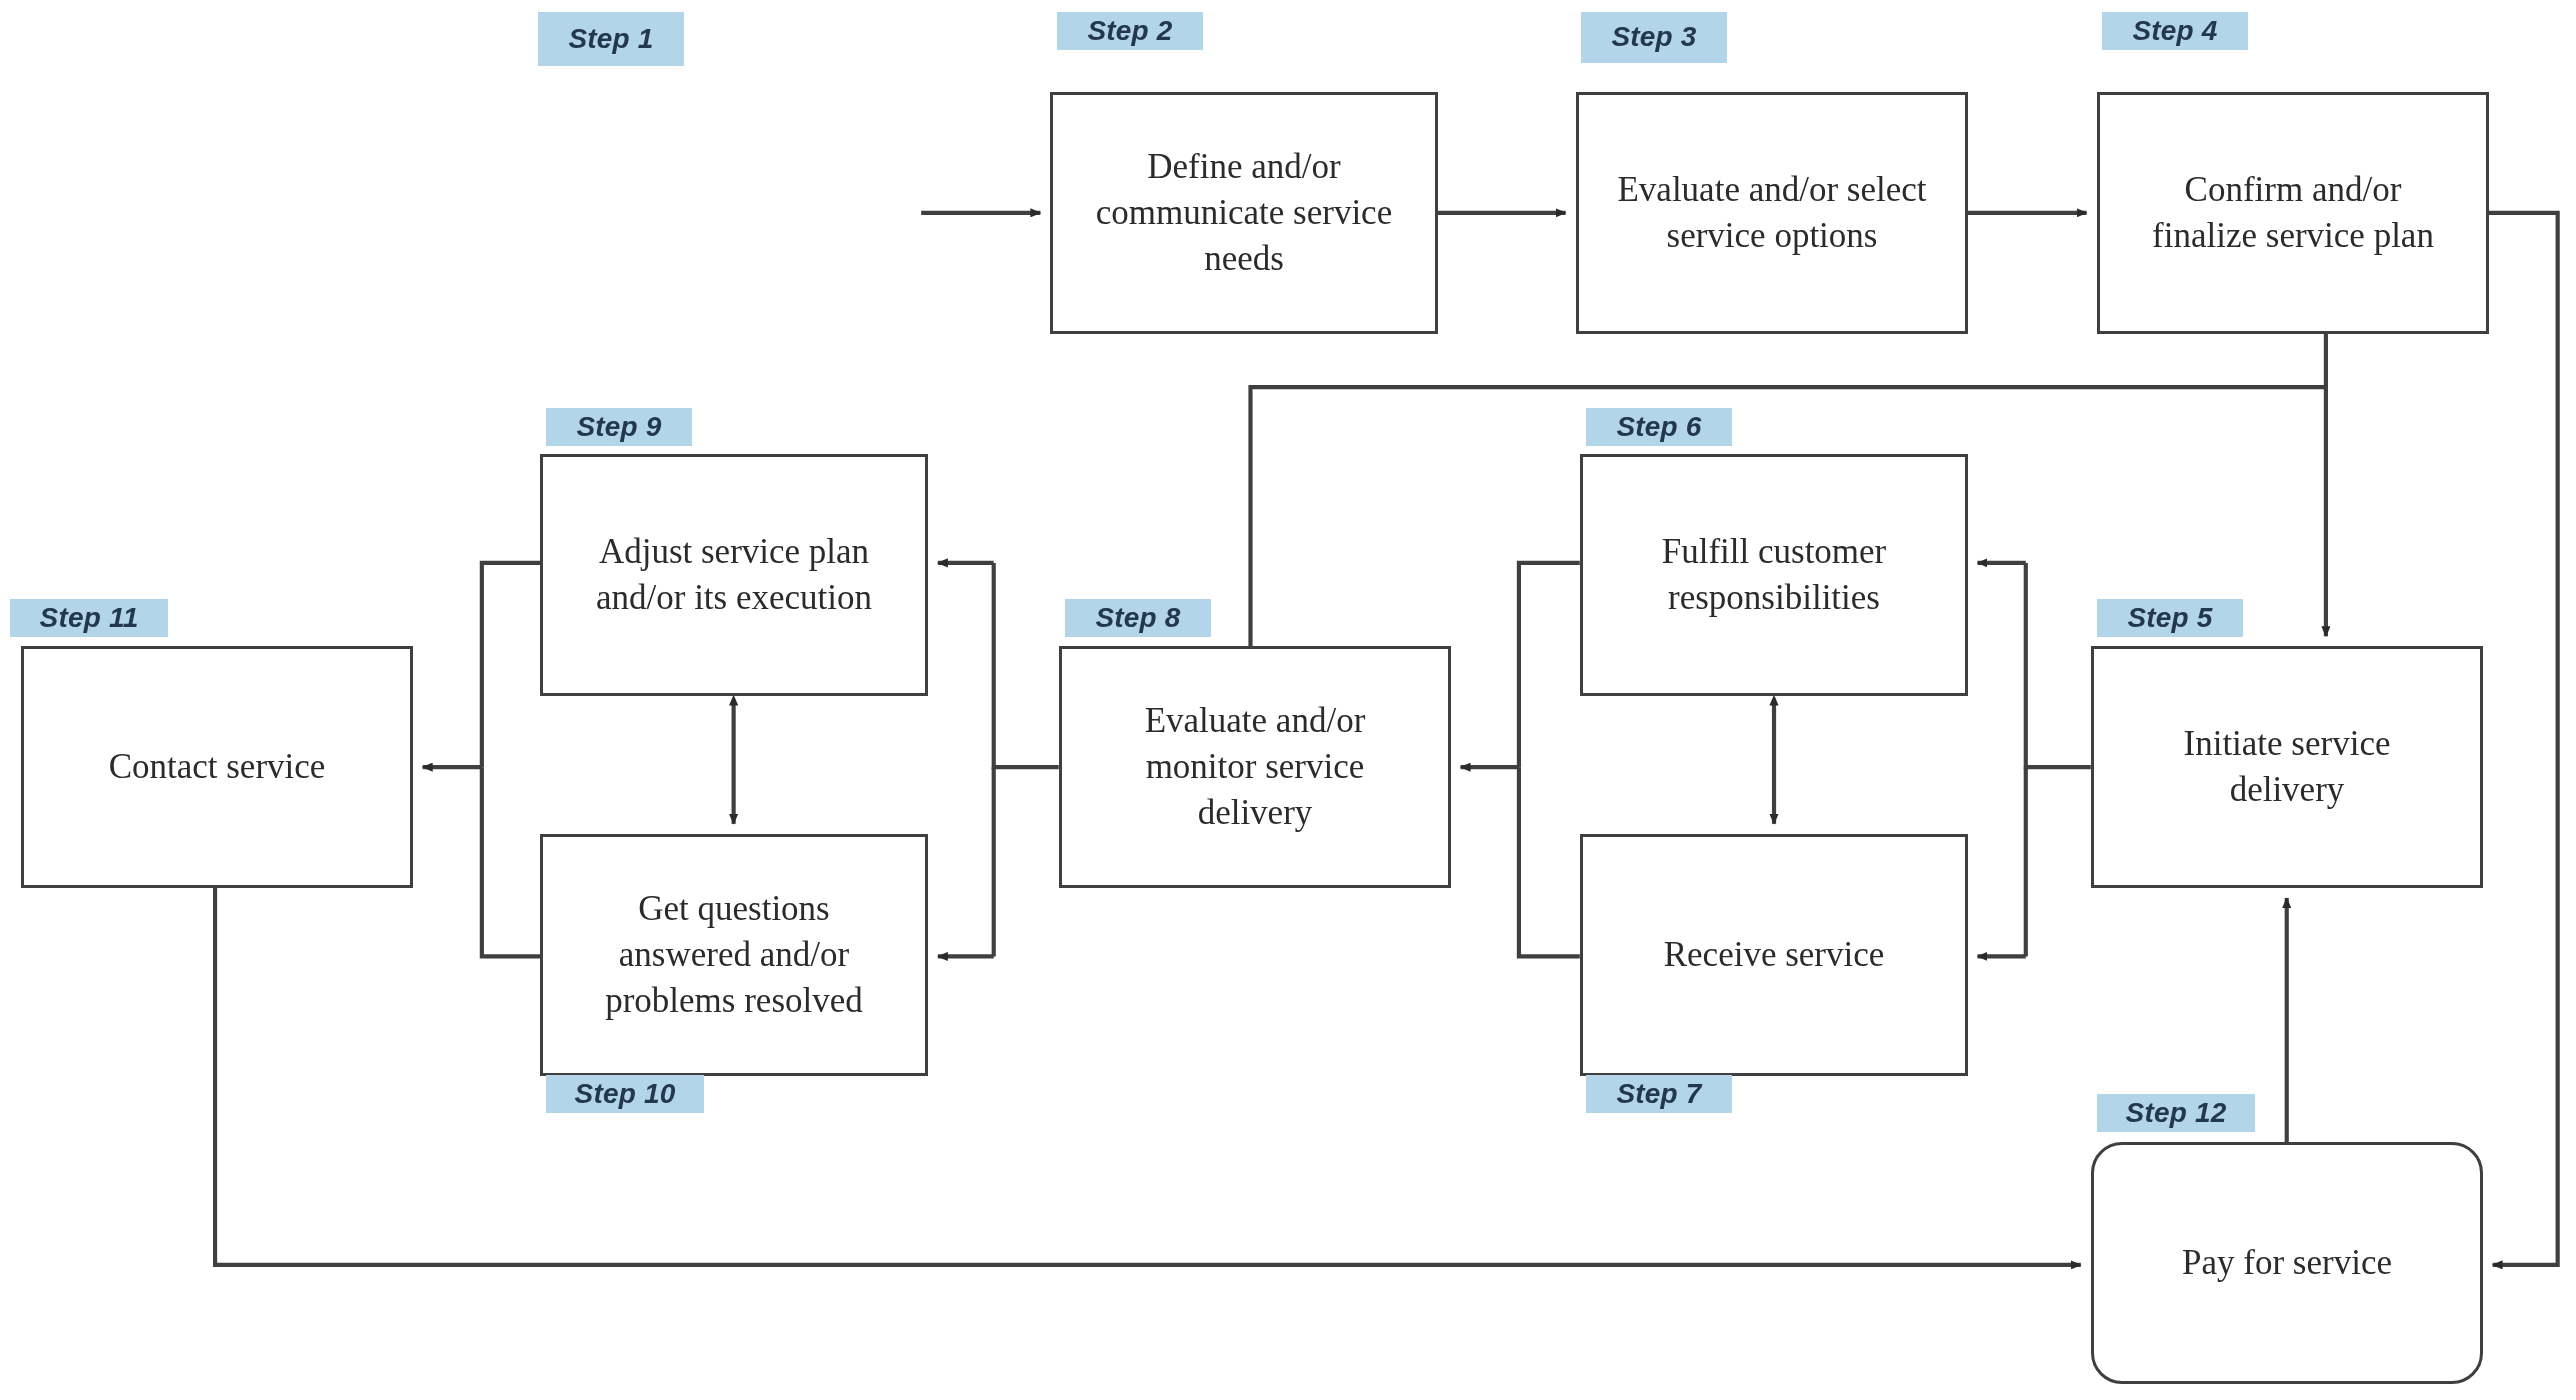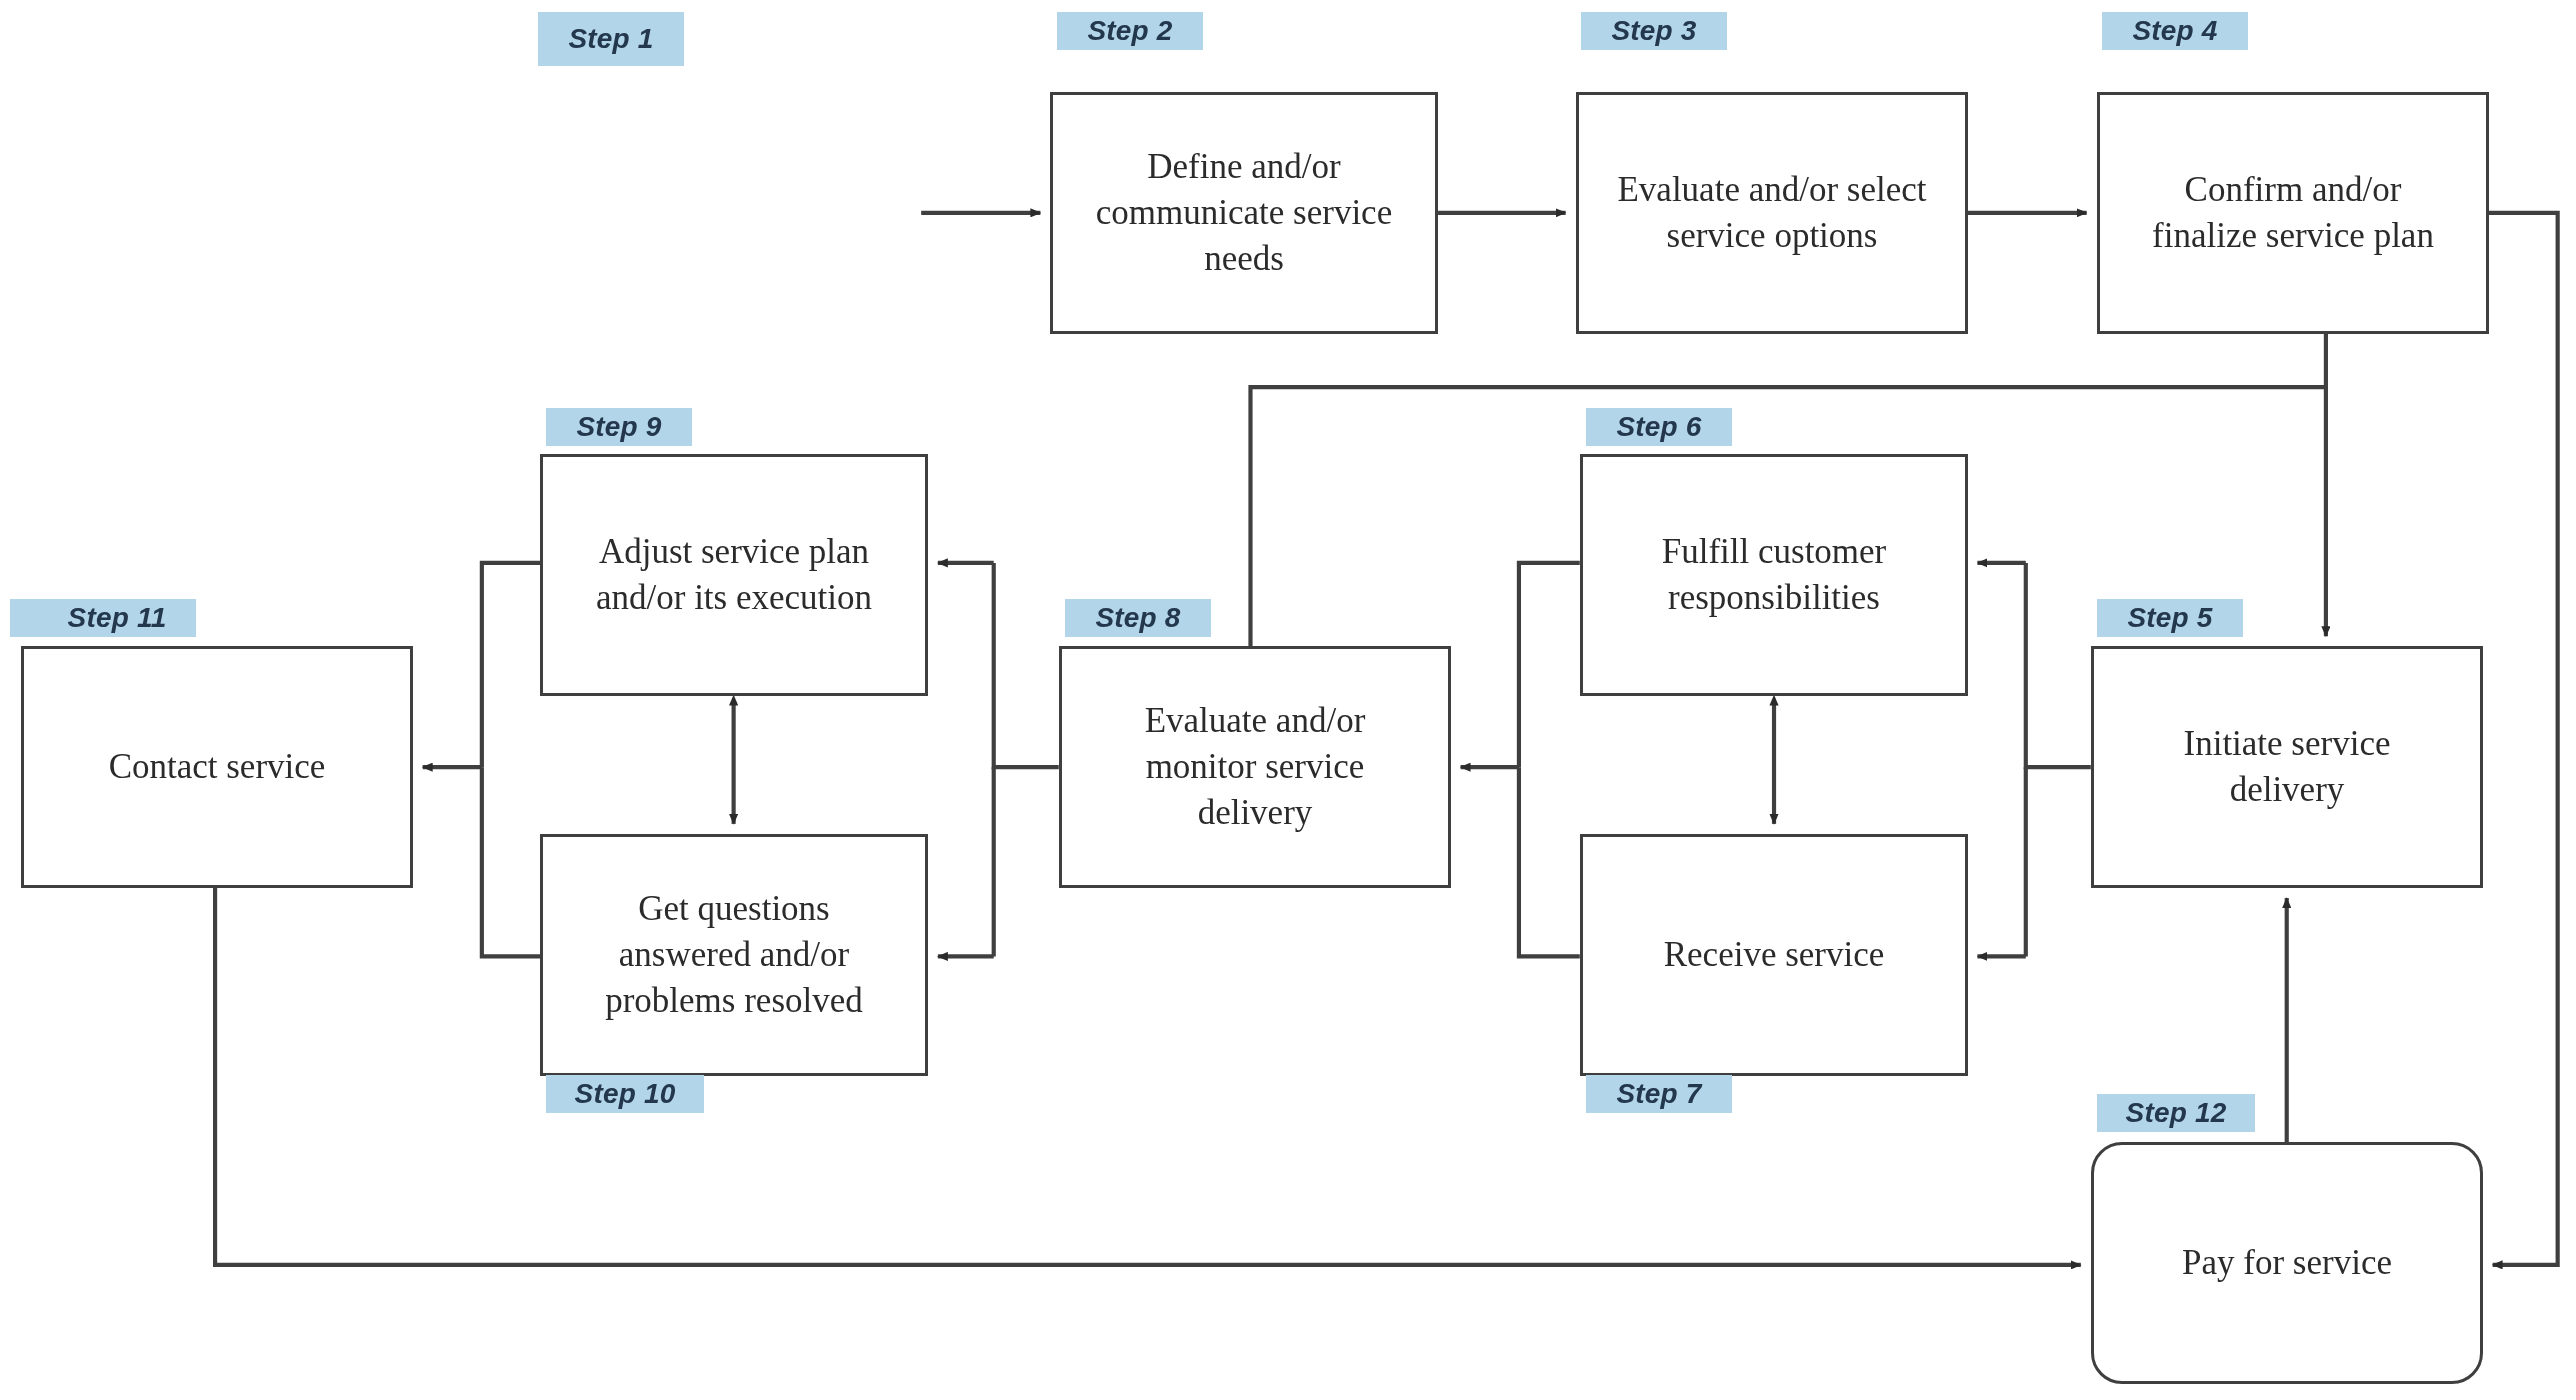--- a/index.html
+++ b/index.html
@@ -117,21 +117,21 @@
 
   <div class="step-tag" style="left:538px;top:11.7px;width:146px;height:54px;">Step 1</div>
 
   <div class="step-tag" style="left:1057px;top:11.7px;width:146px;height:38px;">Step 2</div>
   <div class="node" style="left:1050px;top:92px;width:388px;height:242px;">
     <span class="node-text">Define and/or
 communicate service
 needs</span>
   </div>
 
-  <div class="step-tag" style="left:1581px;top:11.7px;width:146px;height:38px;">Step 3</div>
+  <div class="step-tag" style="left:1581px;top:11.7px;width:146px;height:51px;">Step 3</div>
   <div class="node" style="left:1576px;top:92px;width:392px;height:242px;">
     <span class="node-text">Evaluate and/or select
 service options</span>
   </div>
 
   <div class="step-tag" style="left:2102px;top:11.7px;width:146px;height:38px;">Step 4</div>
   <div class="node" style="left:2097px;top:92px;width:392px;height:242px;">
     <span class="node-text">Confirm and/or
 finalize service plan</span>
   </div>
@@ -166,21 +166,21 @@
 and/or its execution</span>
   </div>
 
   <div class="node" style="left:540px;top:834px;width:388px;height:242px;">
     <span class="node-text">Get questions
 answered and/or
 problems resolved</span>
   </div>
   <div class="step-tag" style="left:546px;top:1075px;width:158px;height:38px;">Step 10</div>
 
-  <div class="step-tag" style="left:10px;top:599px;width:158px;height:38px;padding-left:28px;">Step 11</div>
+  <div class="step-tag" style="left:10px;top:599px;width:158px;height:38px;">Step 11</div>
   <div class="node" style="left:21px;top:646px;width:392px;height:242px;">
     <span class="node-text">Contact service</span>
   </div>
 
   <div class="step-tag" style="left:2097px;top:1094px;width:158px;height:38px;">Step 12</div>
   <div class="node" style="left:2091px;top:1142px;width:392px;height:242px;border-radius:31px;">
     <span class="node-text">Pay for service</span>
   </div>
 
 </div>

